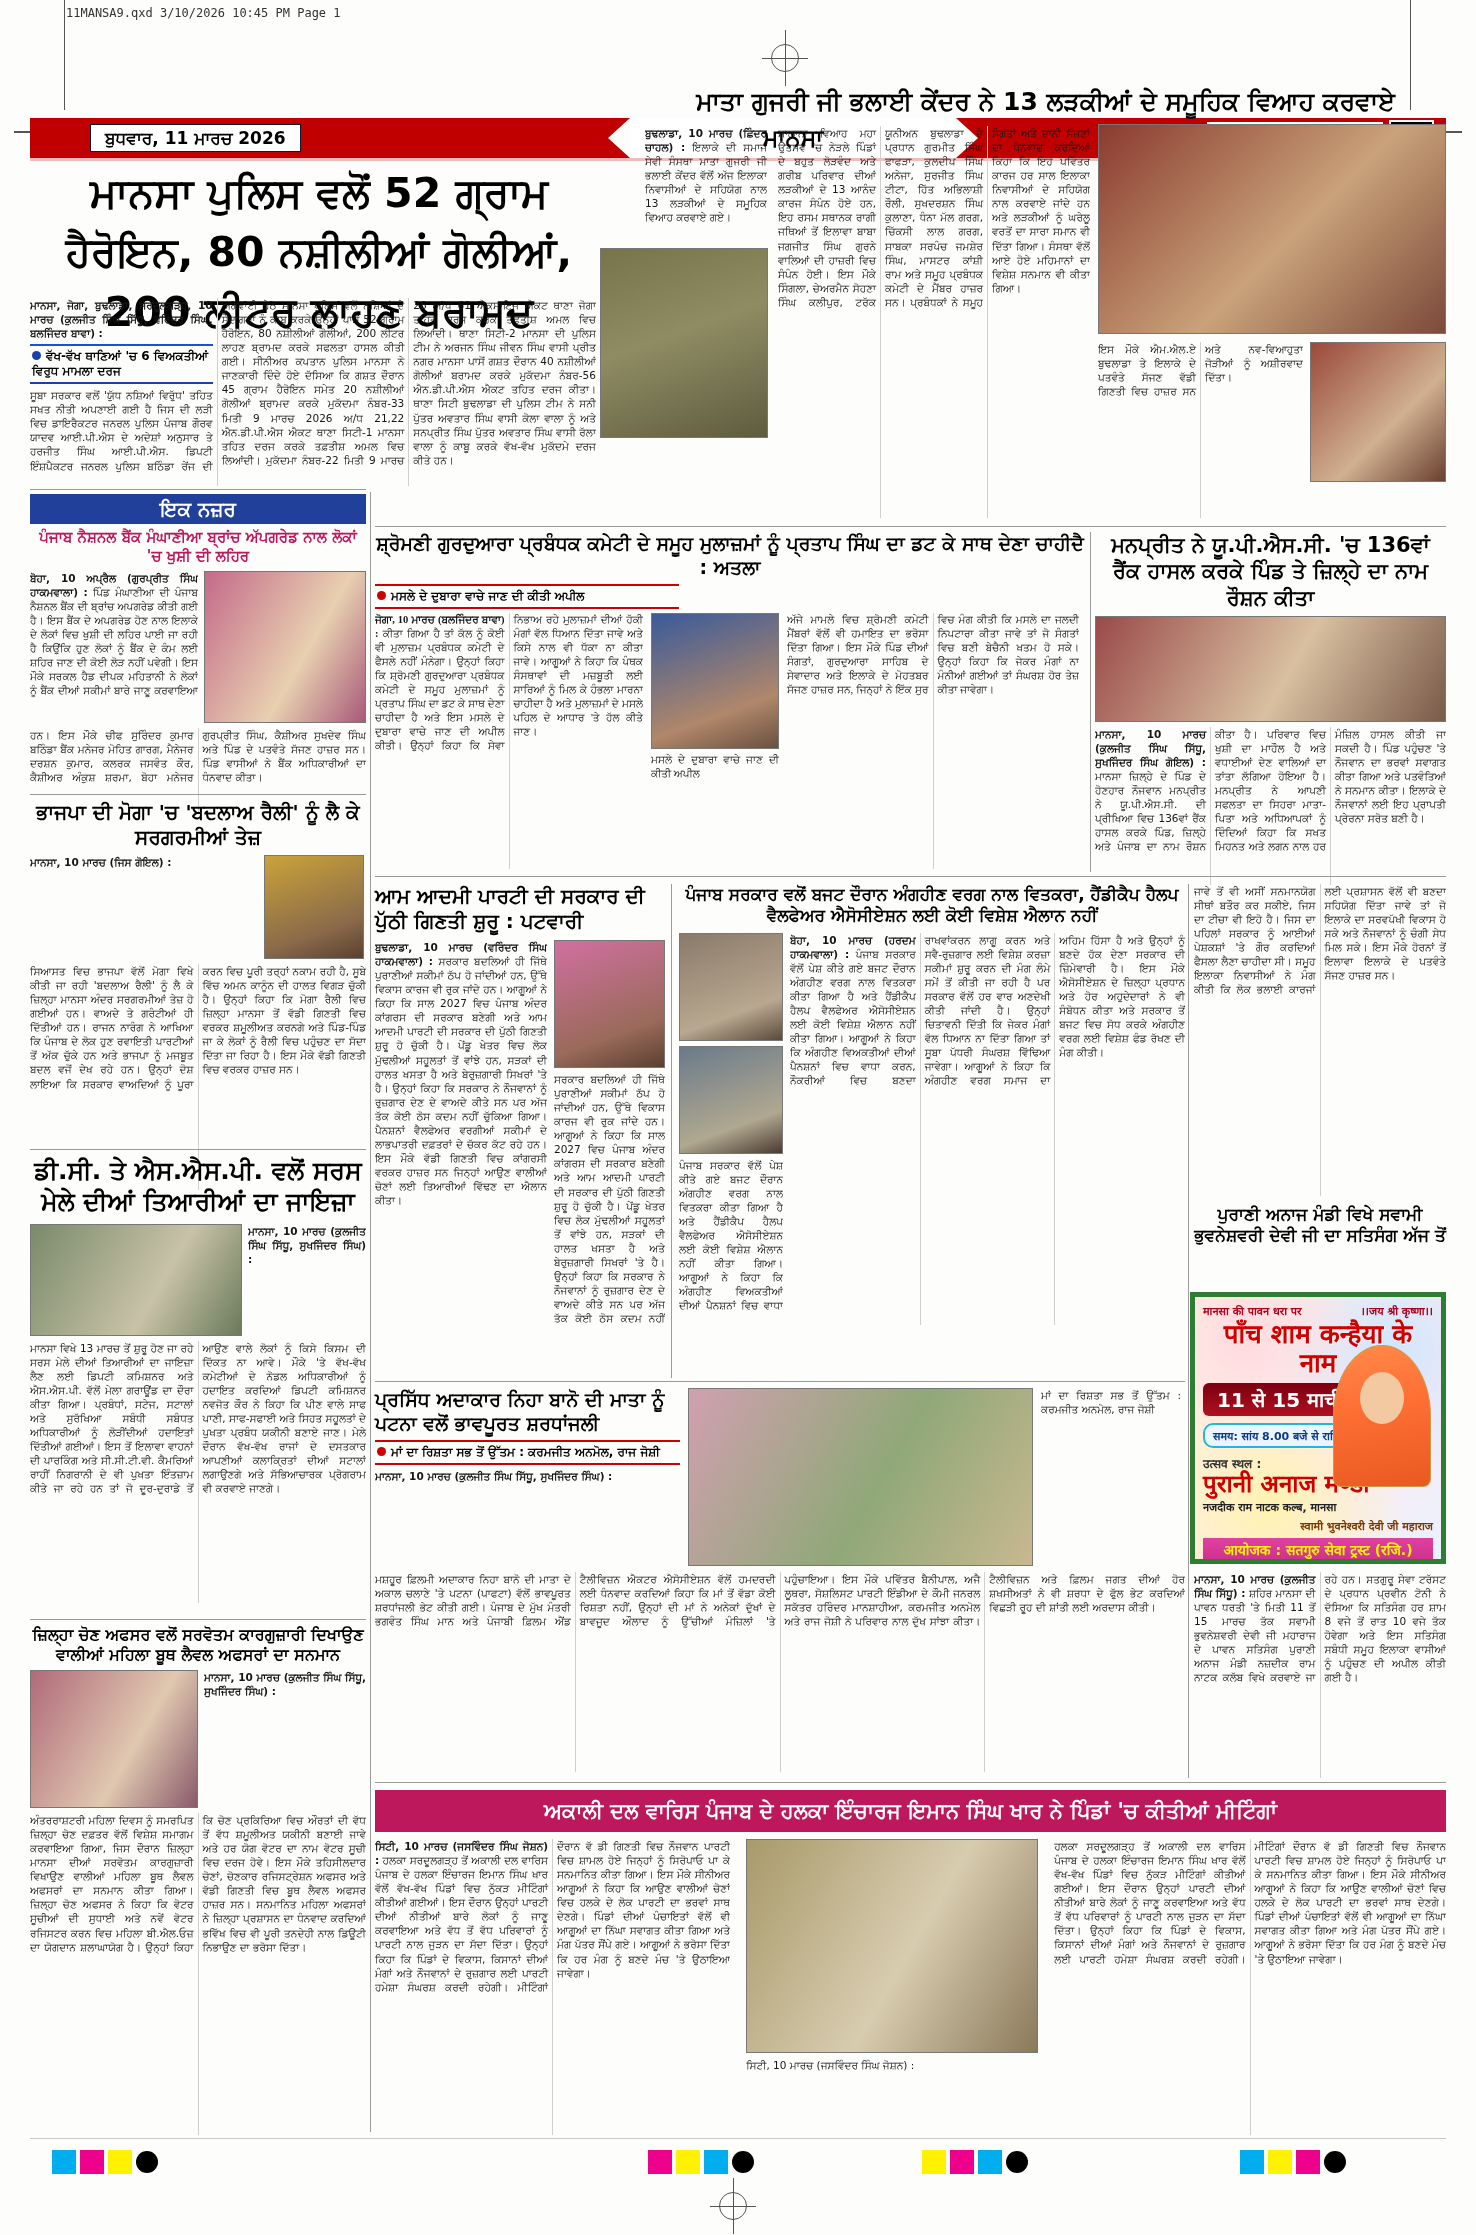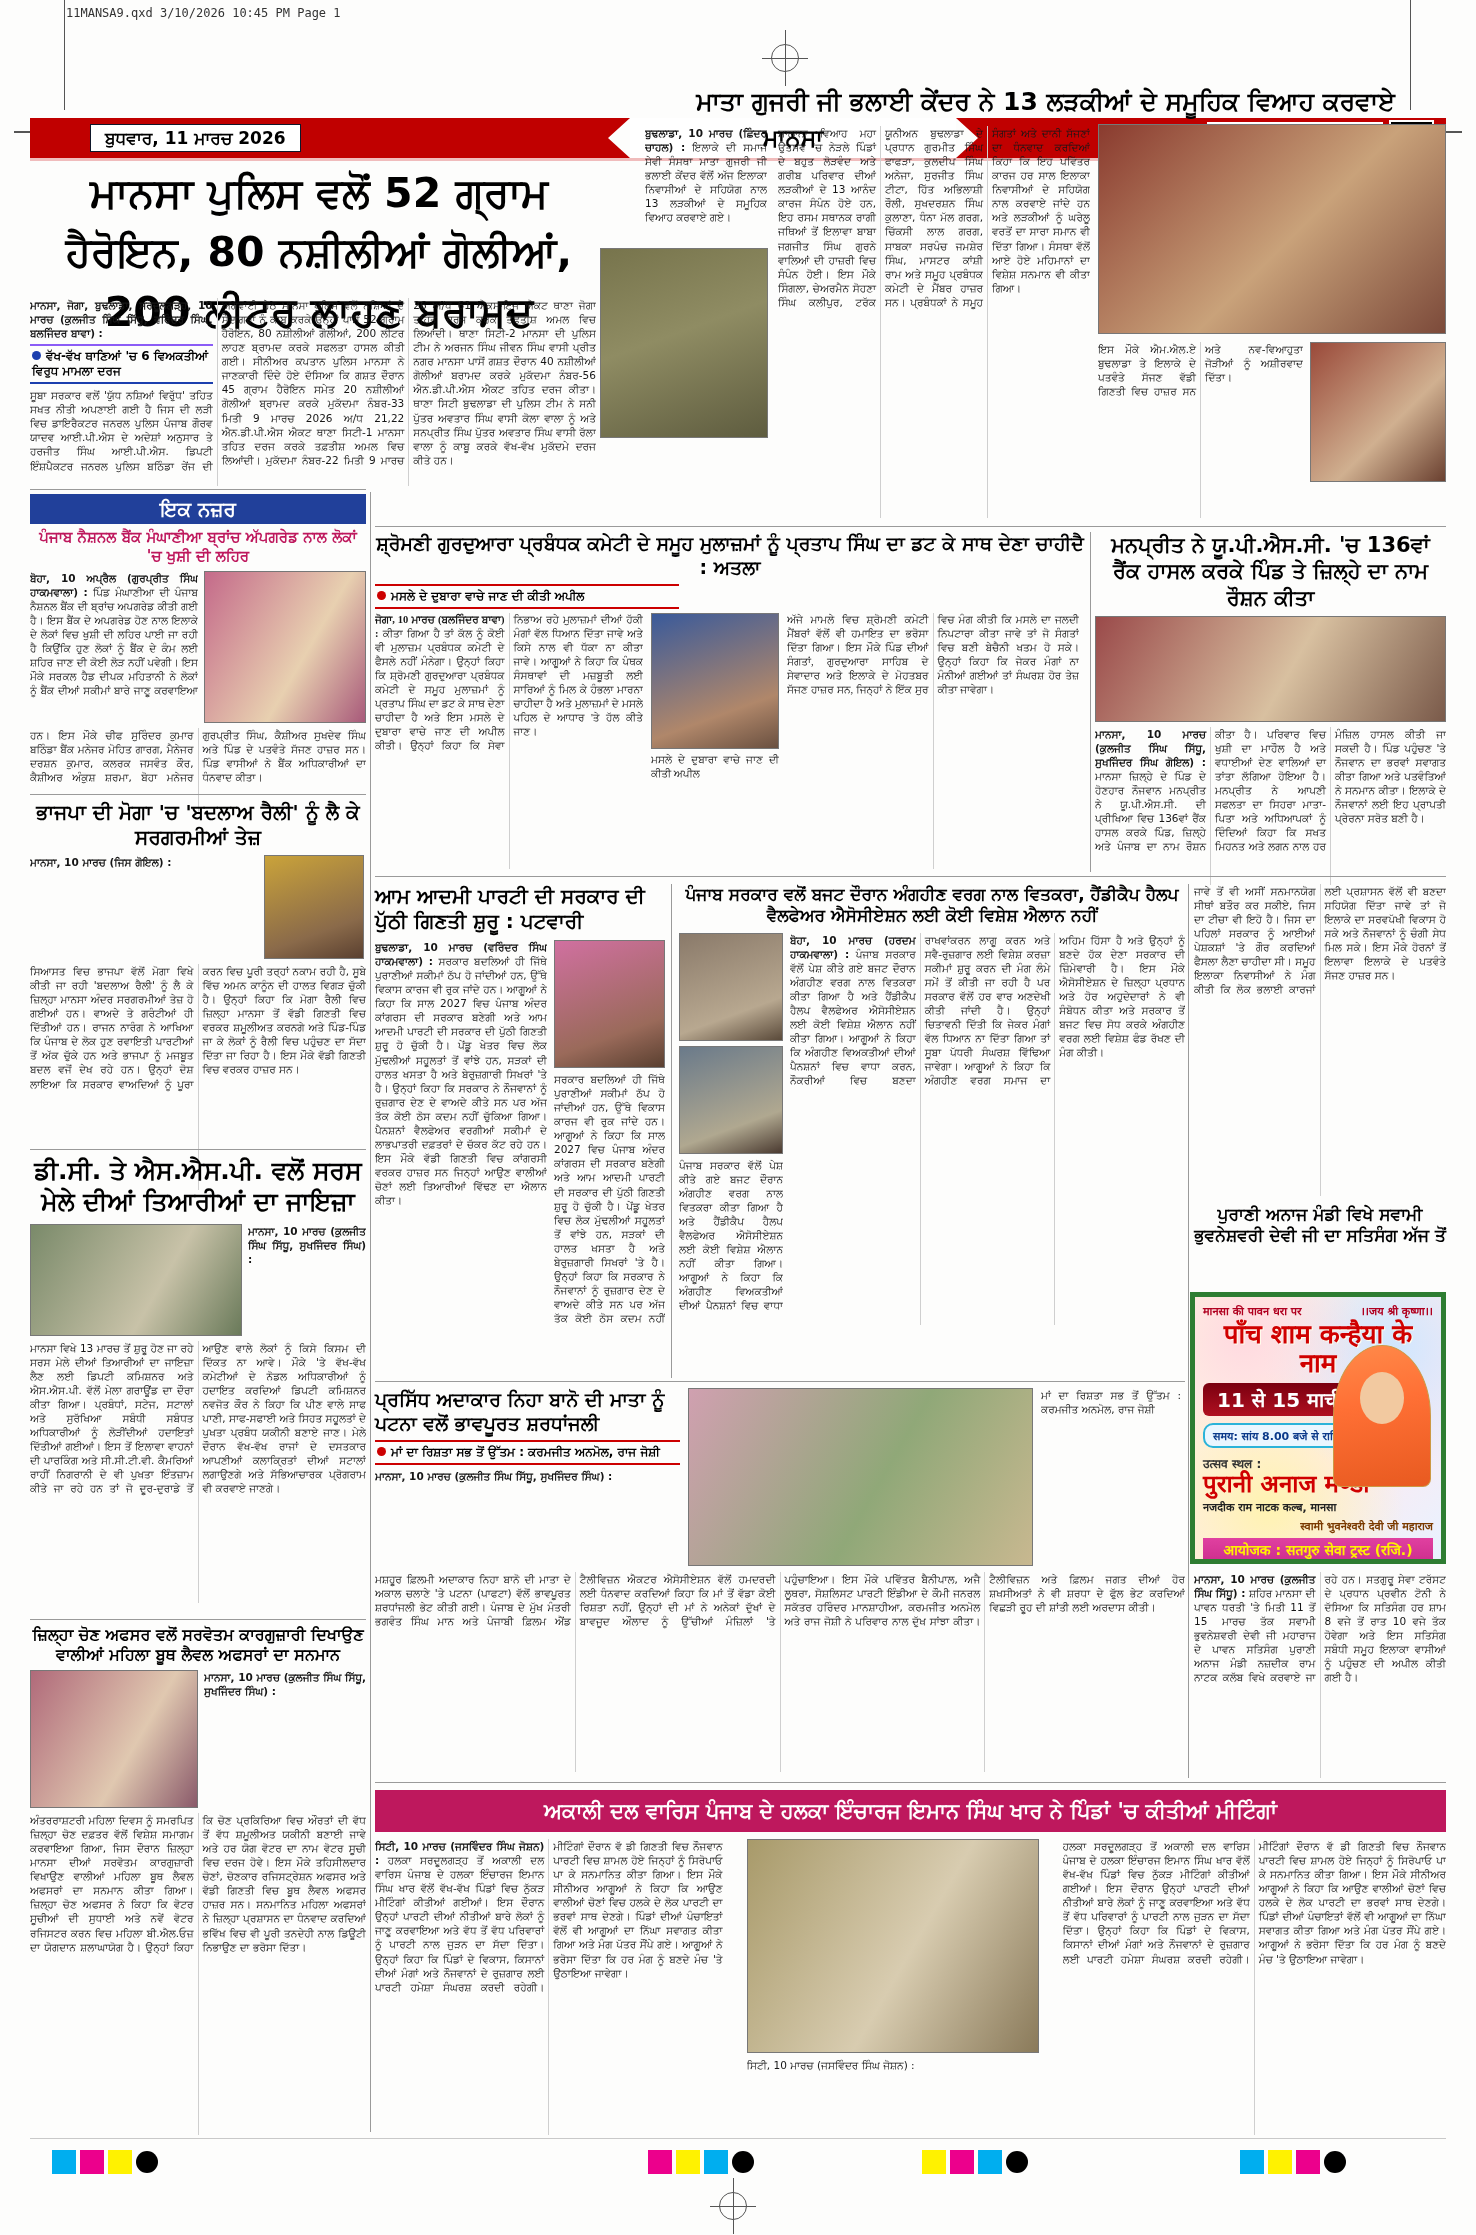--- a/index.html
+++ b/index.html
@@ -24,21 +24,21 @@
   .edition{font-weight:800;font-size:24px;color:#000;}
   .paper-box{background:#fff;color:#b00000;font-weight:800;font-size:22px;padding:2px 12px;border:2px solid #fff;}
   .pageno-box{background:#000;color:#fff;font-weight:800;font-size:24px;padding:2px 12px;border:2px solid #fff;}
   .mh-underline{left:30px;top:158px;width:1416px;height:3px;background:#f0bcbc;}
   
   .hl{font-weight:800;color:#000;text-align:center;line-height:1.25;}
   .hl-blue{color:#be185d;}
   .bd{font-size:10.5px;line-height:1.34;text-align:justify;color:#161616;overflow:hidden;column-gap:9px;column-rule:1px solid #cfcfcf;}
   .c1{columns:1;}.c2{columns:2;}.c3{columns:3;}.c4{columns:4;}
   .by{font-weight:bold;}
-  .subhead{border-top:2px solid #8b5cf6;border-bottom:2px solid #1c3fae;padding:3px 2px;margin:4px 0;
+  .subhead{border-top:2px solid #1d4ed8;border-bottom:2px solid #1c3fae;padding:3px 2px;margin:4px 0;
            font-weight:bold;font-size:12px;line-height:1.25;color:#000;text-align:left;}
   .subhead .b{display:inline-block;width:9px;height:9px;border-radius:50%;margin-right:5px;}
   .b-blue{background:#1c3fae;}.b-red{background:#cc0000;}
   .iknazar-bar{background:#21409a;color:#fff;font-weight:800;font-size:20px;text-align:center;line-height:30px;height:30px;}
   .navy-bar{background:#be185d;color:#fff;font-weight:800;font-size:21px;text-align:center;line-height:42px;height:42px;}
   .rule-h{background:#9a9a9a;height:1px;}
   .rule-v{background:#9a9a9a;width:1px;}
   
   .ph{border:1px solid #777;box-sizing:border-box;}
   .ph-officer{background:linear-gradient(160deg,#77744c 0%,#8f8c63 45%,#5e5c3f 100%);}
@@ -308,21 +308,21 @@
       </div>
     </div>
     <div class="bd c4" style="width:810px;height:200px;margin-top:6px;">
       <span>ਮਸ਼ਹੂਰ ਫ਼ਿਲਮੀ ਅਦਾਕਾਰ ਨਿਹਾ ਬਾਨੋ ਦੀ ਮਾਤਾ ਦੇ ਅਕਾਲ ਚਲਾਣੇ 'ਤੇ ਪਟਨਾ (ਪਾਫਟਾ) ਵੱਲੋਂ ਭਾਵਪੂਰਤ ਸ਼ਰਧਾਂਜਲੀ ਭੇਟ ਕੀਤੀ ਗਈ। ਪੰਜਾਬ ਦੇ ਮੁੱਖ ਮੰਤਰੀ ਭਗਵੰਤ ਸਿੰਘ ਮਾਨ ਅਤੇ ਪੰਜਾਬੀ ਫ਼ਿਲਮ ਐਂਡ ਟੈਲੀਵਿਜ਼ਨ ਐਕਟਰ ਐਸੋਸੀਏਸ਼ਨ ਵੱਲੋਂ ਹਮਦਰਦੀ ਲਈ ਧੰਨਵਾਦ ਕਰਦਿਆਂ ਕਿਹਾ ਕਿ ਮਾਂ ਤੋਂ ਵੱਡਾ ਕੋਈ ਰਿਸ਼ਤਾ ਨਹੀਂ, ਉਨ੍ਹਾਂ ਦੀ ਮਾਂ ਨੇ ਅਨੇਕਾਂ ਦੁੱਖਾਂ ਦੇ ਬਾਵਜੂਦ ਔਲਾਦ ਨੂੰ ਉੱਚੀਆਂ ਮੰਜ਼ਿਲਾਂ 'ਤੇ ਪਹੁੰਚਾਇਆ। ਇਸ ਮੌਕੇ ਪਵਿੱਤਰ ਬੈਨੀਪਾਲ, ਅਜੈ ਲੂਥਰਾ, ਸੋਸ਼ਲਿਸਟ ਪਾਰਟੀ ਇੰਡੀਆ ਦੇ ਕੌਮੀ ਜਨਰਲ ਸਕੱਤਰ ਹਰਿੰਦਰ ਮਾਨਸ਼ਾਹੀਆ, ਕਰਮਜੀਤ ਅਨਮੋਲ ਅਤੇ ਰਾਜ ਜੋਸ਼ੀ ਨੇ ਪਰਿਵਾਰ ਨਾਲ ਦੁੱਖ ਸਾਂਝਾ ਕੀਤਾ। ਟੈਲੀਵਿਜ਼ਨ ਅਤੇ ਫ਼ਿਲਮ ਜਗਤ ਦੀਆਂ ਹੋਰ ਸ਼ਖਸੀਅਤਾਂ ਨੇ ਵੀ ਸ਼ਰਧਾ ਦੇ ਫੁੱਲ ਭੇਟ ਕਰਦਿਆਂ ਵਿਛੜੀ ਰੂਹ ਦੀ ਸ਼ਾਂਤੀ ਲਈ ਅਰਦਾਸ ਕੀਤੀ।</span>
     </div>
   </div>
   <div class="abs rule-h" style="left:375px;top:1782px;width:1071px;"></div>
 
   <div class="abs" style="left:375px;top:1790px;width:1071px;">
     <div class="navy-bar">ਅਕਾਲੀ ਦਲ ਵਾਰਿਸ ਪੰਜਾਬ ਦੇ ਹਲਕਾ ਇੰਚਾਰਜ ਇਮਾਨ ਸਿੰਘ ਖਾਰ ਨੇ ਪਿੰਡਾਂ 'ਚ ਕੀਤੀਆਂ ਮੀਟਿੰਗਾਂ</div>
-    <div style="display:flex;gap:24px;margin-top:7px;">
+    <div style="display:flex;gap:16px;margin-top:7px;">
       <div class="bd c2" style="width:358px;height:296px;">
         <span class="by">ਸਿਟੀ, 10 ਮਾਰਚ (ਜਸਵਿੰਦਰ ਸਿੰਘ ਜੋਸ਼ਨ) :</span>
         <span>ਹਲਕਾ ਸਰਦੂਲਗੜ੍ਹ ਤੋਂ ਅਕਾਲੀ ਦਲ ਵਾਰਿਸ ਪੰਜਾਬ ਦੇ ਹਲਕਾ ਇੰਚਾਰਜ ਇਮਾਨ ਸਿੰਘ ਖਾਰ ਵੱਲੋਂ ਵੱਖ-ਵੱਖ ਪਿੰਡਾਂ ਵਿਚ ਨੁੱਕੜ ਮੀਟਿੰਗਾਂ ਕੀਤੀਆਂ ਗਈਆਂ। ਇਸ ਦੌਰਾਨ ਉਨ੍ਹਾਂ ਪਾਰਟੀ ਦੀਆਂ ਨੀਤੀਆਂ ਬਾਰੇ ਲੋਕਾਂ ਨੂੰ ਜਾਣੂ ਕਰਵਾਇਆ ਅਤੇ ਵੱਧ ਤੋਂ ਵੱਧ ਪਰਿਵਾਰਾਂ ਨੂੰ ਪਾਰਟੀ ਨਾਲ ਜੁੜਨ ਦਾ ਸੱਦਾ ਦਿੱਤਾ। ਉਨ੍ਹਾਂ ਕਿਹਾ ਕਿ ਪਿੰਡਾਂ ਦੇ ਵਿਕਾਸ, ਕਿਸਾਨਾਂ ਦੀਆਂ ਮੰਗਾਂ ਅਤੇ ਨੌਜਵਾਨਾਂ ਦੇ ਰੁਜ਼ਗਾਰ ਲਈ ਪਾਰਟੀ ਹਮੇਸ਼ਾ ਸੰਘਰਸ਼ ਕਰਦੀ ਰਹੇਗੀ। ਮੀਟਿੰਗਾਂ ਦੌਰਾਨ ਵੱ ਡੀ ਗਿਣਤੀ ਵਿਚ ਨੌਜਵਾਨ ਪਾਰਟੀ ਵਿਚ ਸ਼ਾਮਲ ਹੋਏ ਜਿਨ੍ਹਾਂ ਨੂੰ ਸਿਰੋਪਾਓ ਪਾ ਕੇ ਸਨਮਾਨਿਤ ਕੀਤਾ ਗਿਆ। ਇਸ ਮੌਕੇ ਸੀਨੀਅਰ ਆਗੂਆਂ ਨੇ ਕਿਹਾ ਕਿ ਆਉਣ ਵਾਲੀਆਂ ਚੋਣਾਂ ਵਿਚ ਹਲਕੇ ਦੇ ਲੋਕ ਪਾਰਟੀ ਦਾ ਭਰਵਾਂ ਸਾਥ ਦੇਣਗੇ। ਪਿੰਡਾਂ ਦੀਆਂ ਪੰਚਾਇਤਾਂ ਵੱਲੋਂ ਵੀ ਆਗੂਆਂ ਦਾ ਨਿੱਘਾ ਸਵਾਗਤ ਕੀਤਾ ਗਿਆ ਅਤੇ ਮੰਗ ਪੱਤਰ ਸੌਂਪੇ ਗਏ। ਆਗੂਆਂ ਨੇ ਭਰੋਸਾ ਦਿੱਤਾ ਕਿ ਹਰ ਮੰਗ ਨੂੰ ਬਣਦੇ ਮੰਚ 'ਤੇ ਉਠਾਇਆ ਜਾਵੇਗਾ।</span>
       </div>
       <div style="width:292px;">
         <div class="ph ph-akali" style="width:292px;height:214px;"></div>
         <div class="bd c1" style="width:292px;height:74px;margin-top:5px;">
           <span>ਸਿਟੀ, 10 ਮਾਰਚ (ਜਸਵਿੰਦਰ ਸਿੰਘ ਜੋਸ਼ਨ) :</span>
         </div>
       </div>

